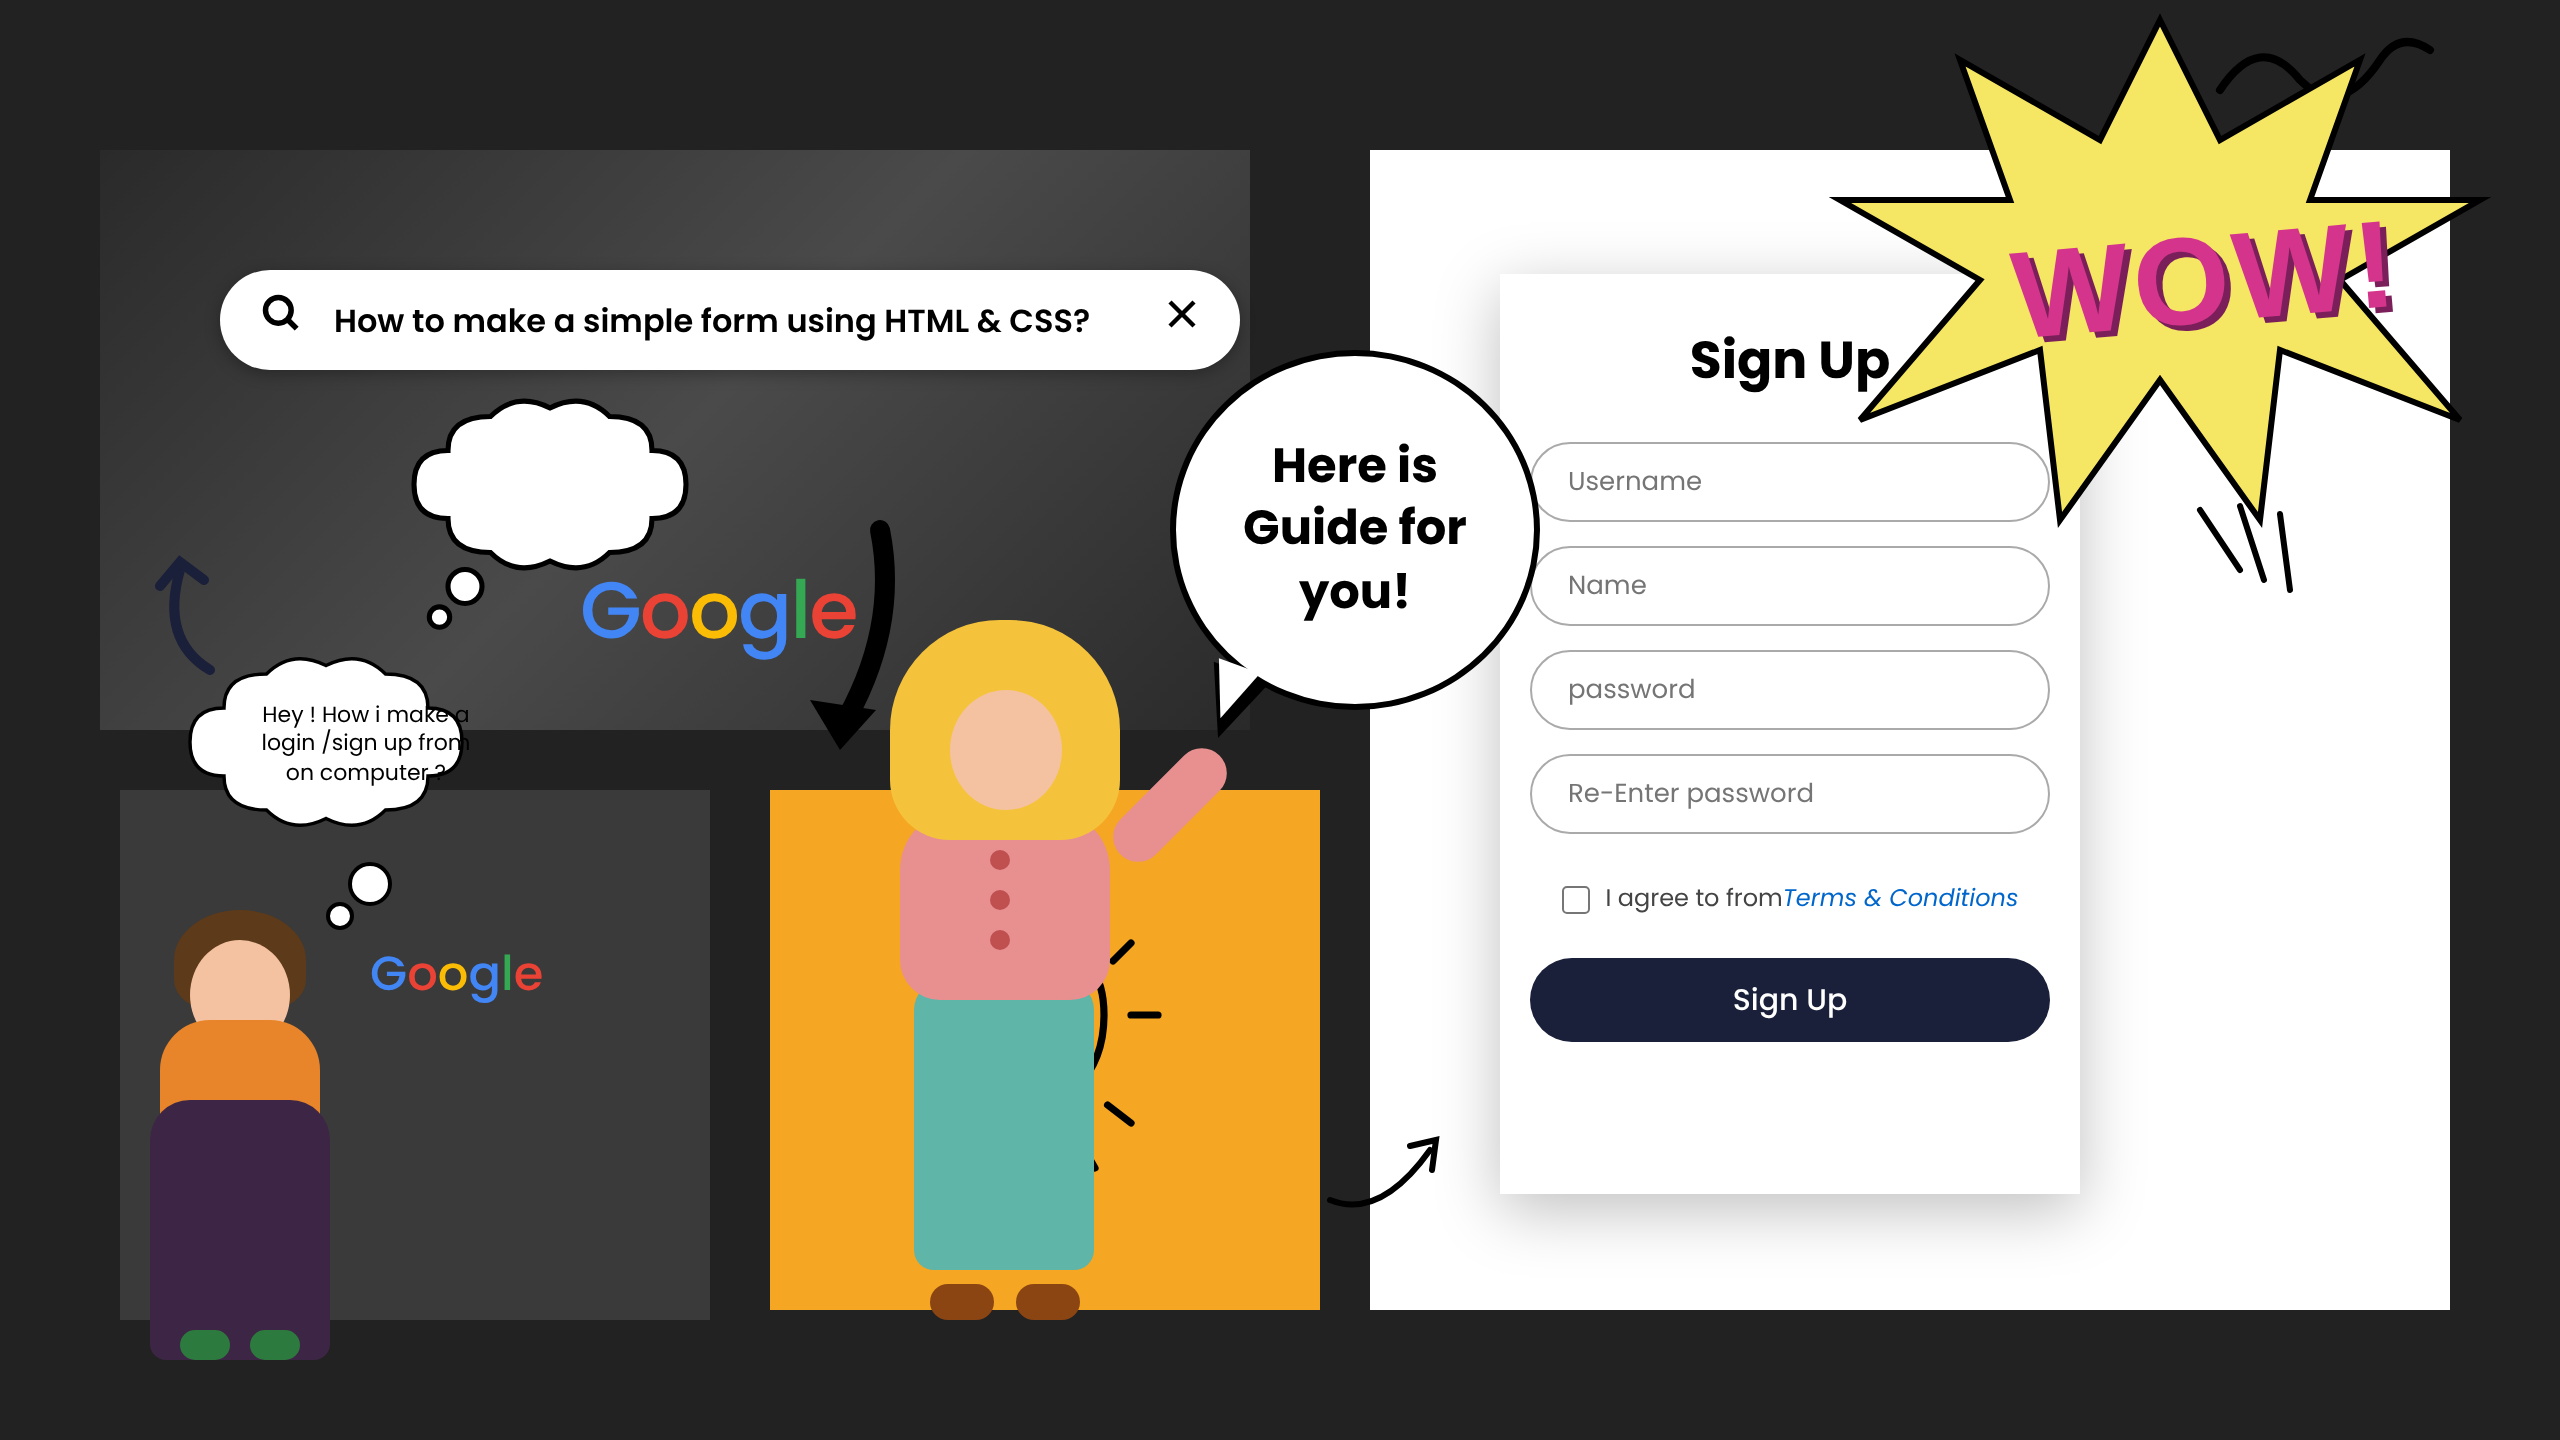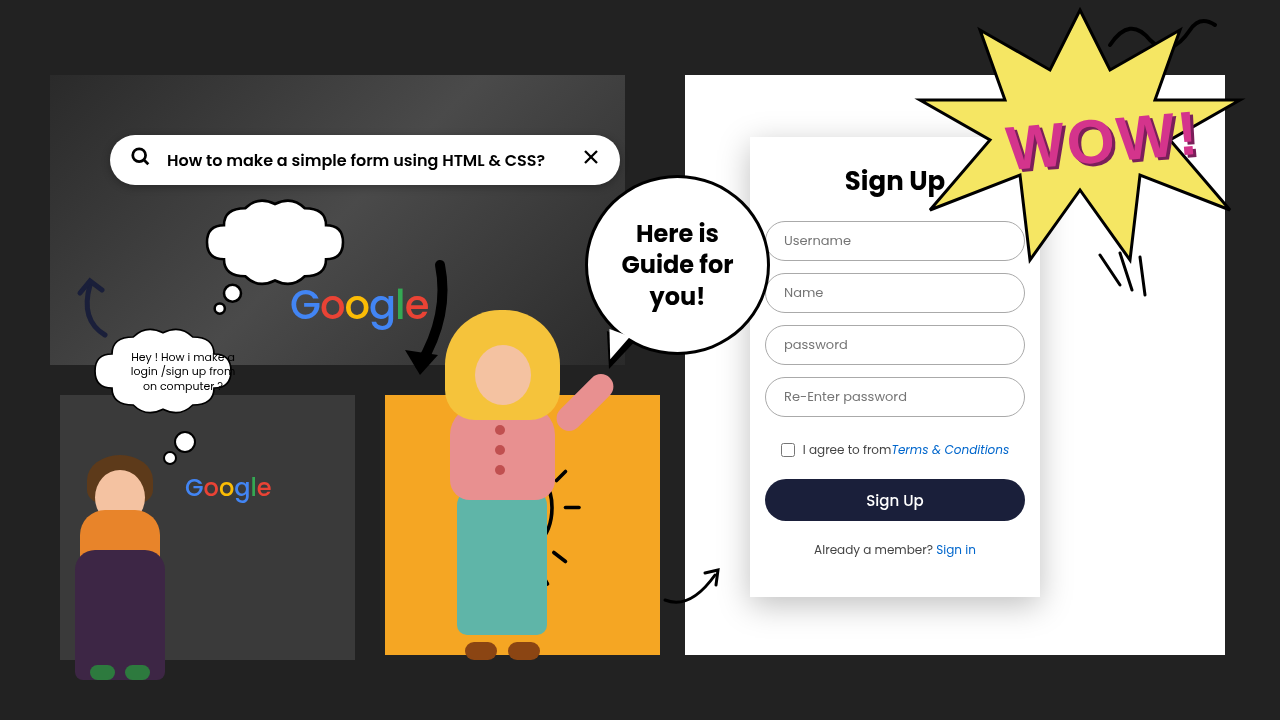--- a/index.html
+++ b/index.html
@@ -217,24 +217,20 @@
   <input class="form-input" placeholder="Username" style="">
   <input class="form-input" placeholder="Name" style="">
   <input class="form-input" type="password" placeholder="password" style="">
   <input class="form-input" type="password" placeholder="Re-Enter password" style="">
   <label class="form-check">
     <input type="checkbox" style="">
     <span>I agree to from </span>
     <a href="#">Terms &amp; Conditions</a>
   </label>
   <button class="form-btn">Sign Up</button>
-  <div class="form-footer">
-    <span>Already a member? </span>
-    <a href="#">Sign in</a>
-  </div>
 </div>
 
 <div class="wow-burst">
   <svg viewBox="0 0 360 280">
     <polygon points="180,20 210,80 280,40 255,110 340,110 270,150 330,220 240,185 230,270 180,200 130,270 120,185 30,220 90,150 20,110 105,110 80,40 150,80" fill="#f5e663" stroke="#000" stroke-width="3"></polygon>
   </svg>
 </div>
 <div class="wow-text">WOW!</div>
 
 <div class="scribble">

